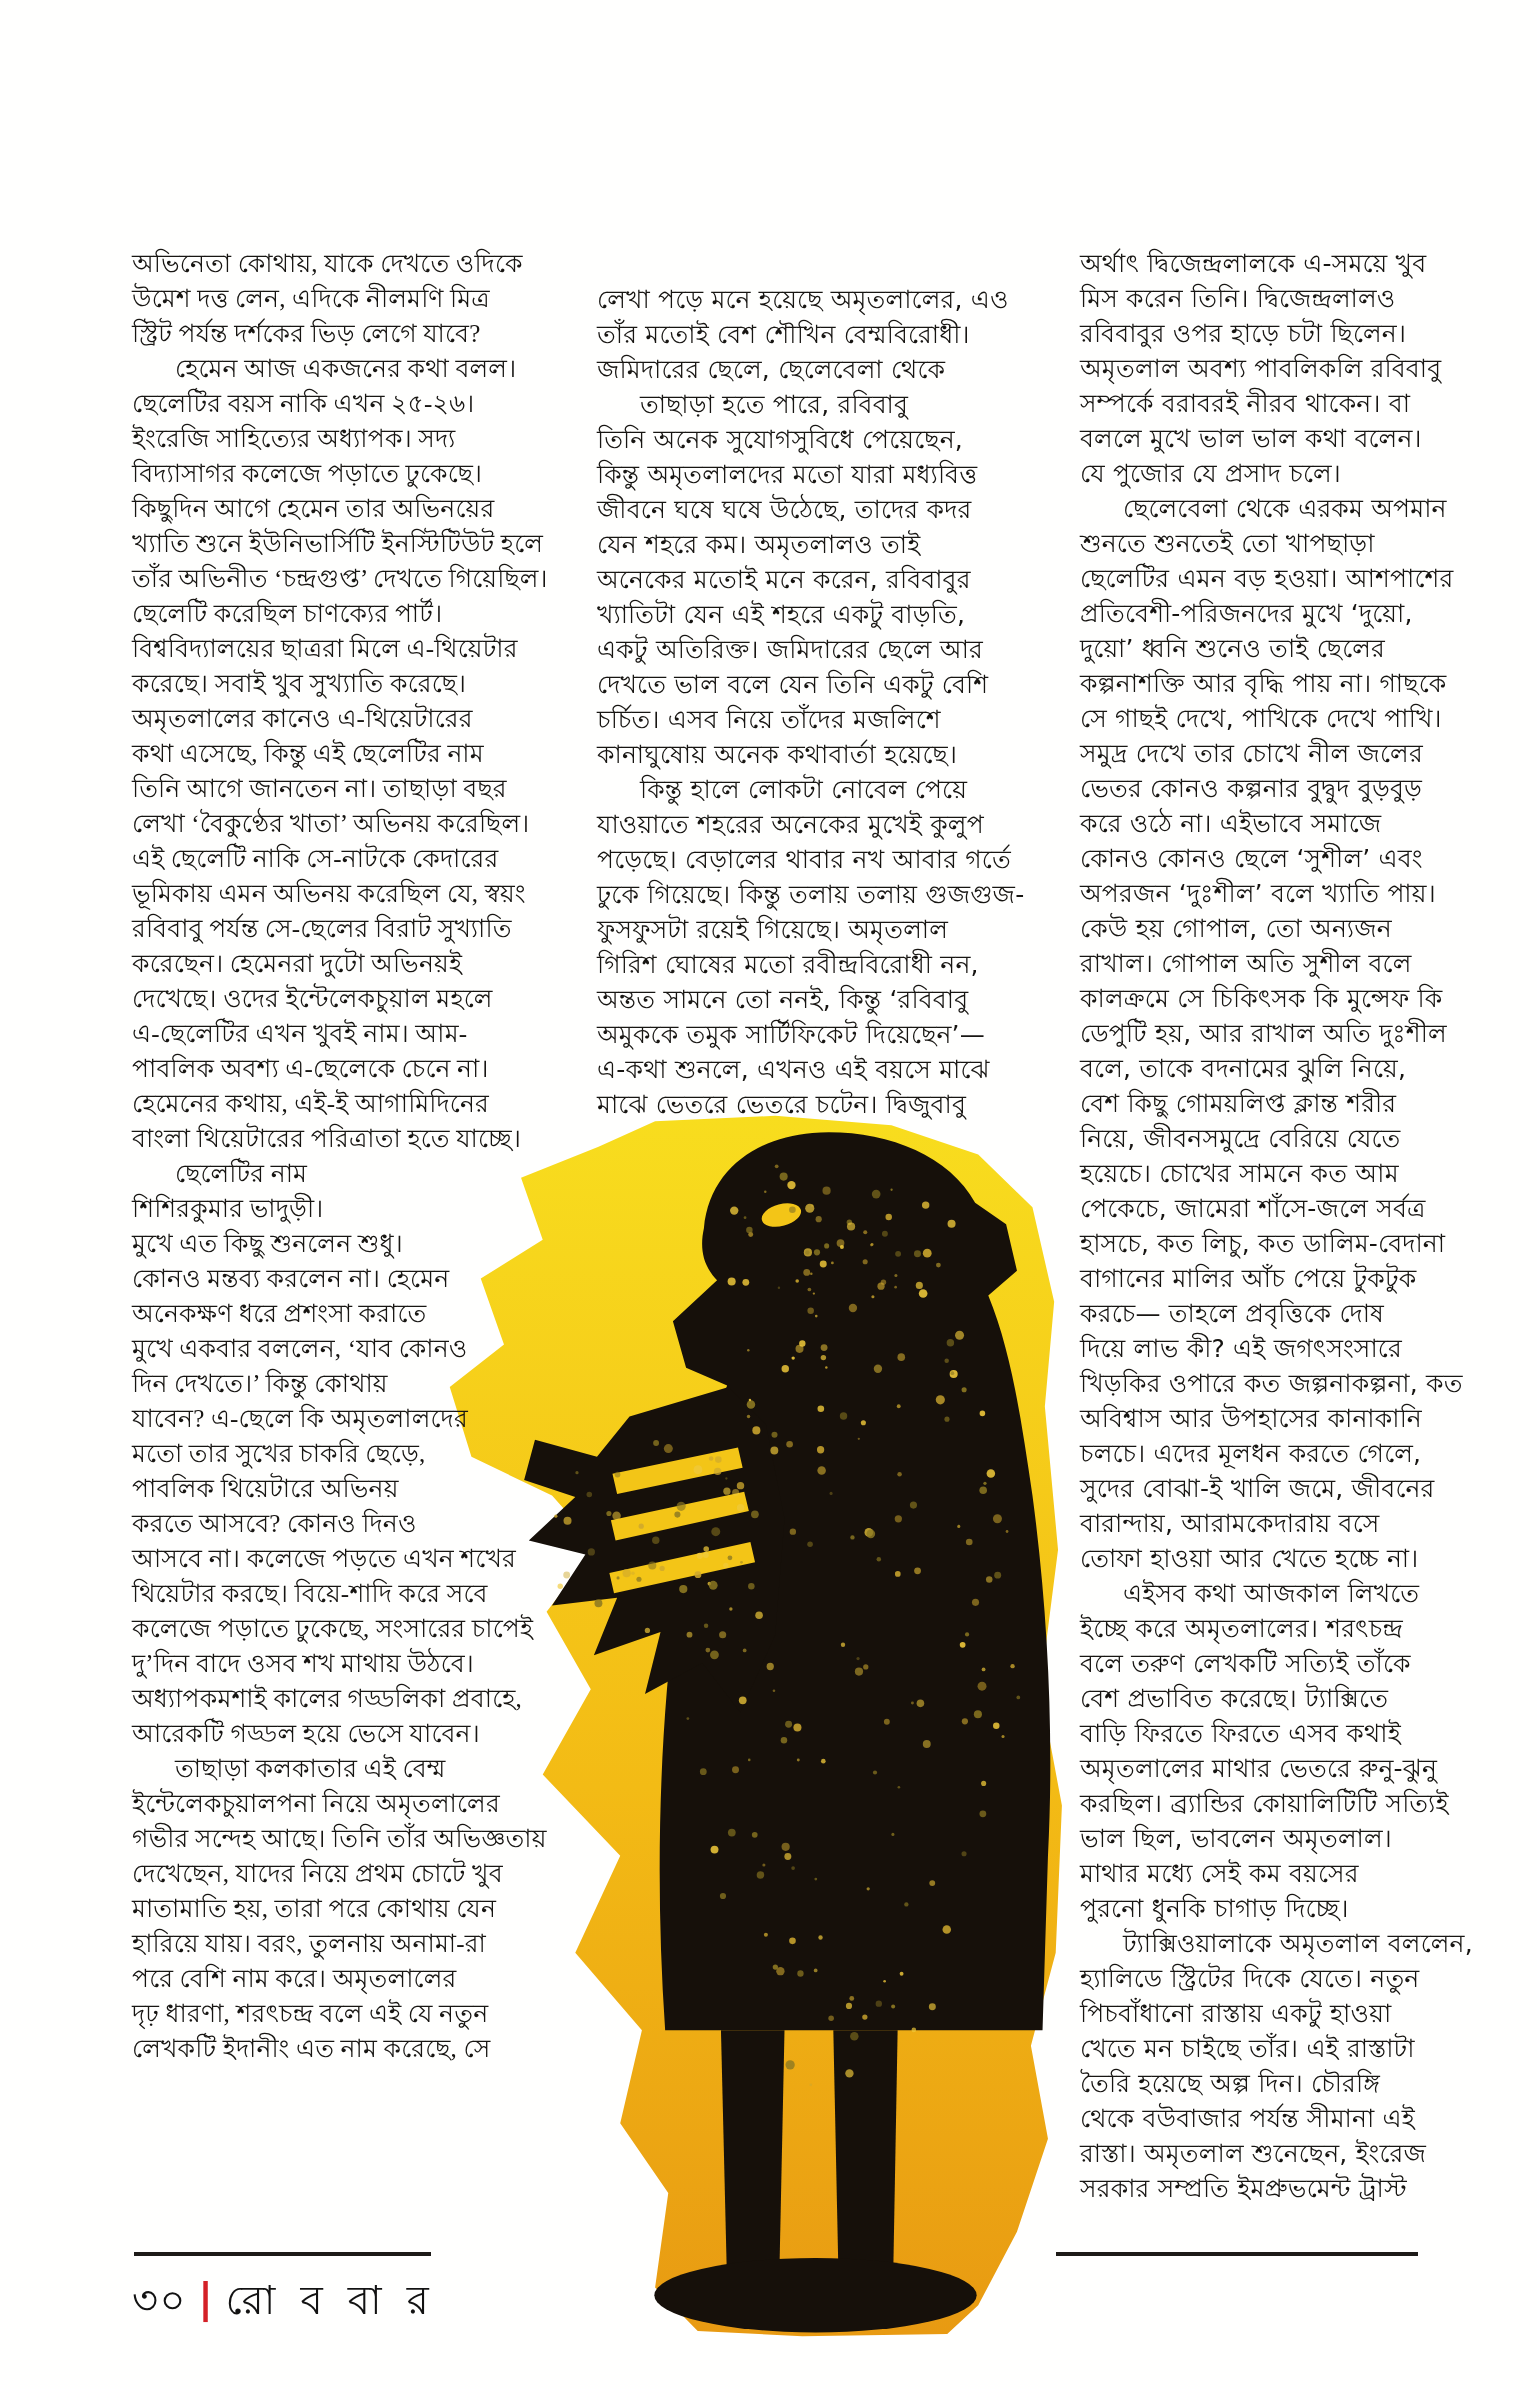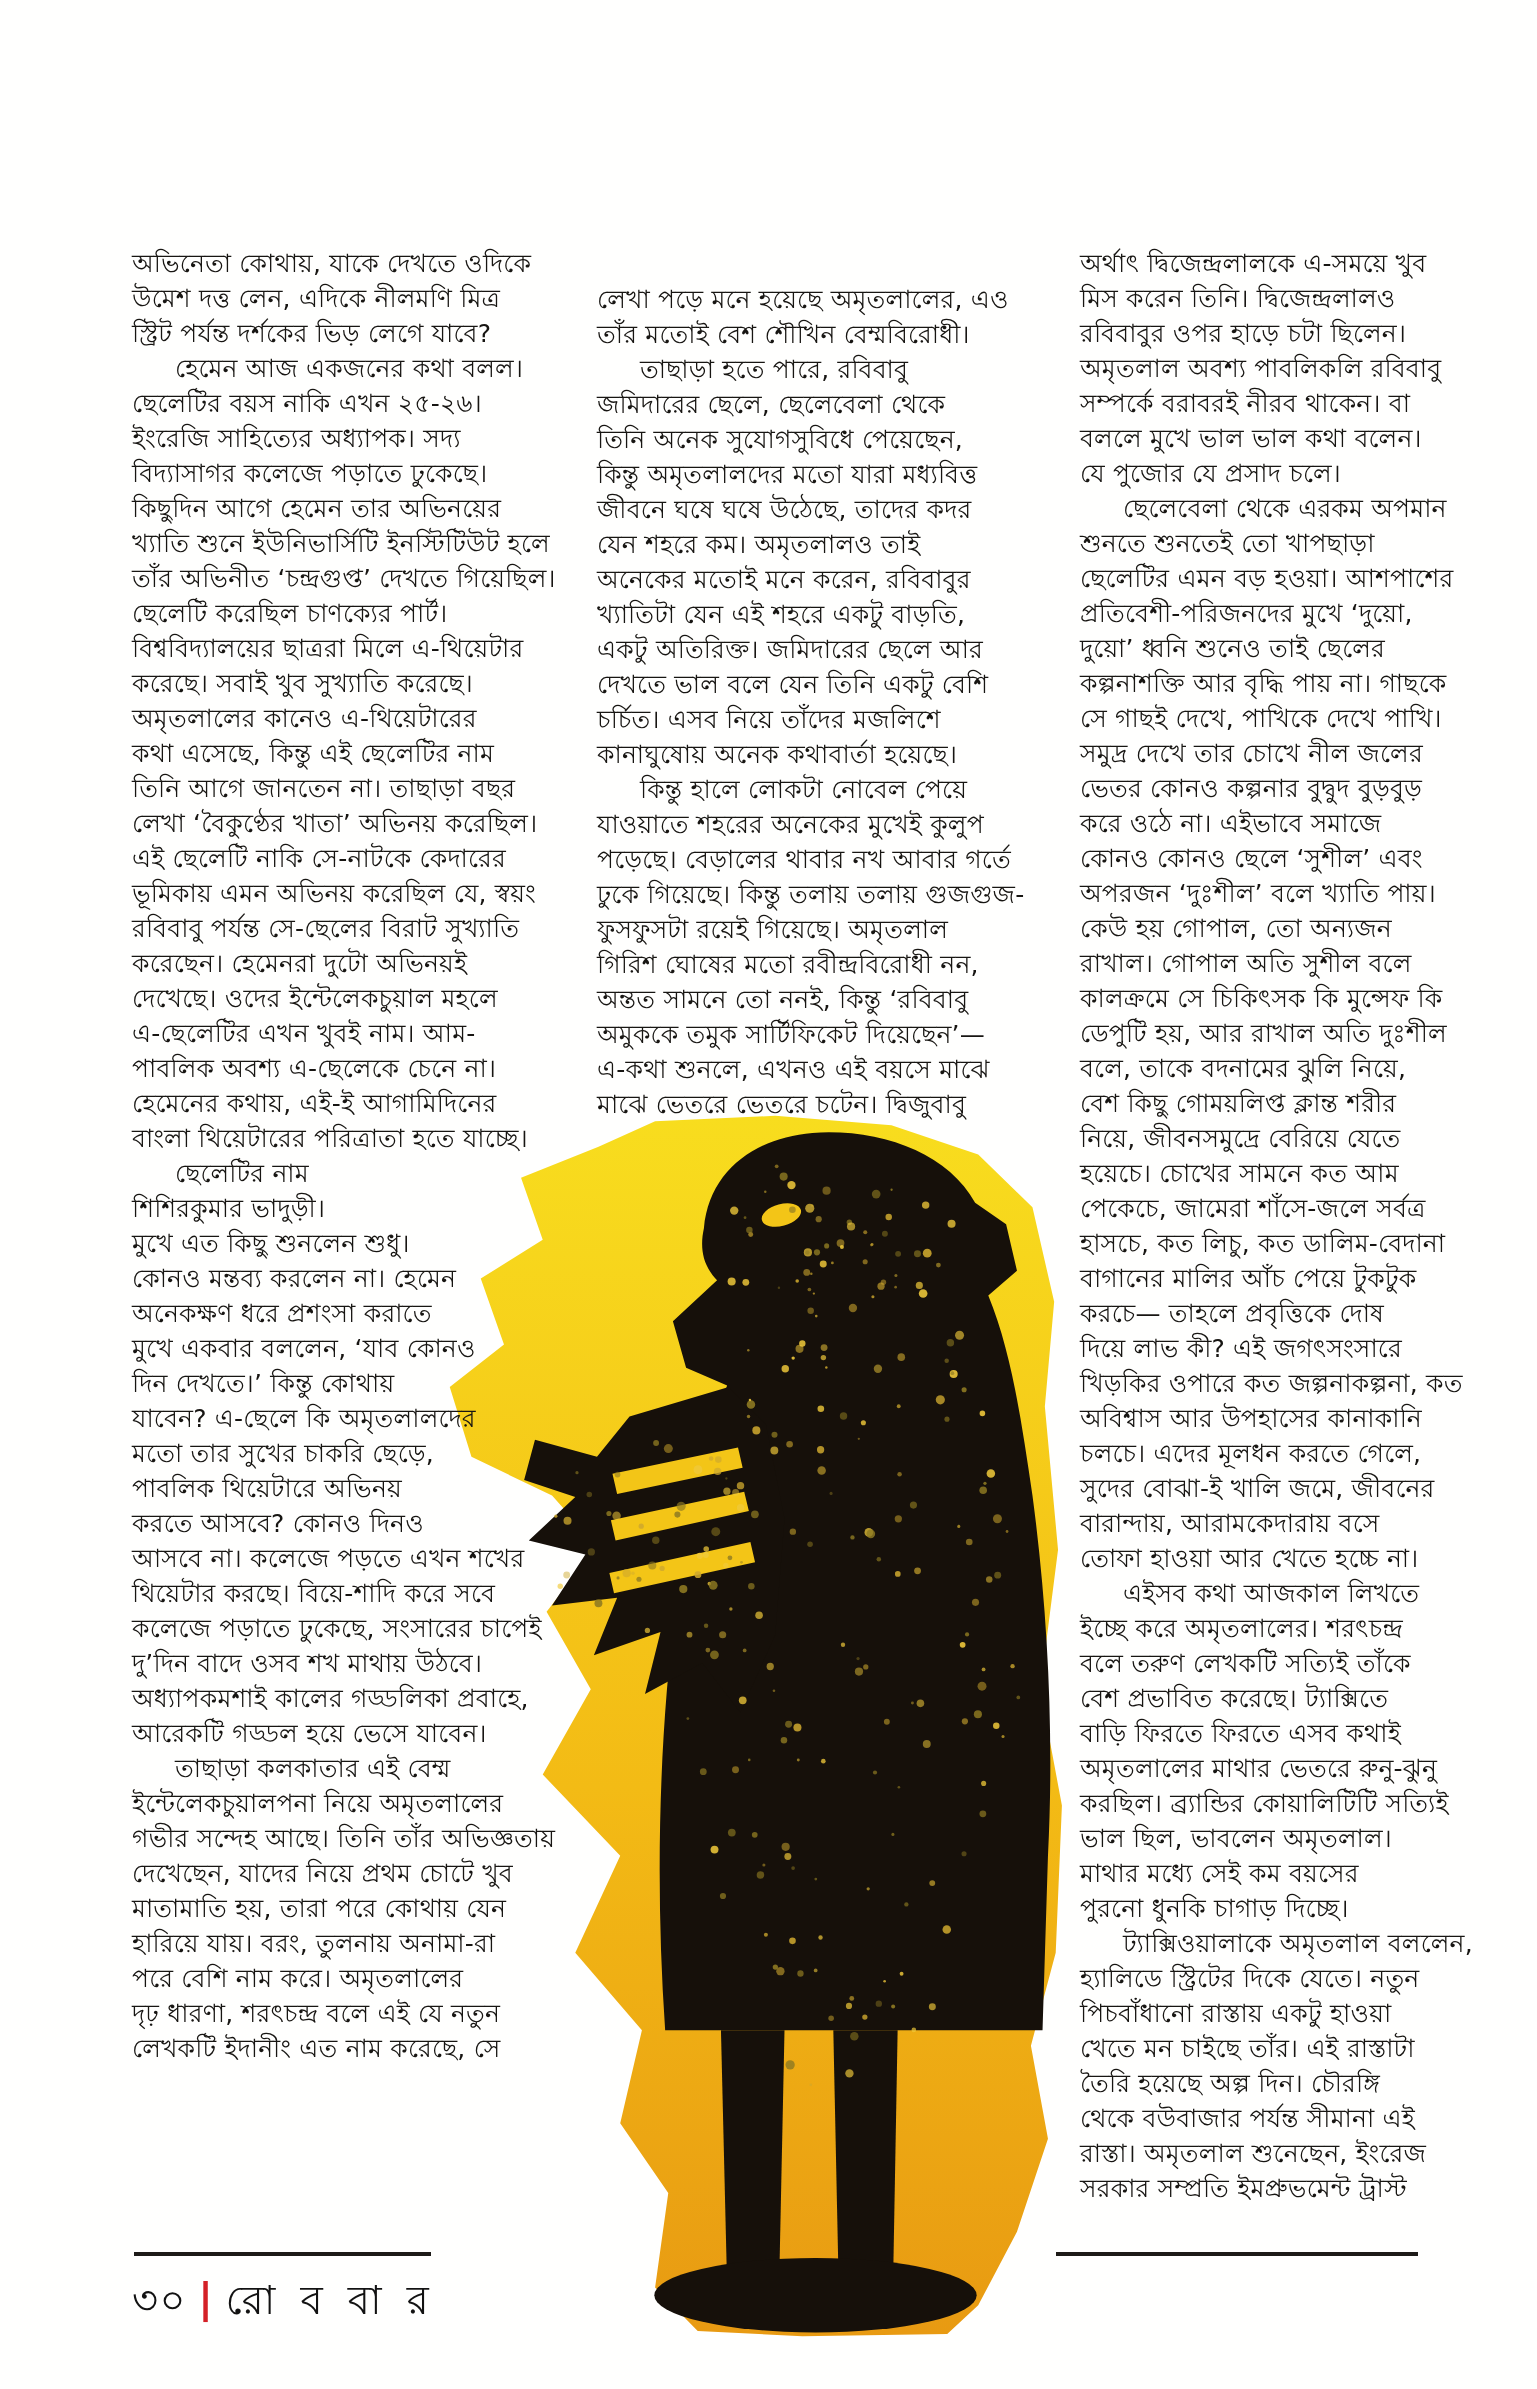--- a/index.html
+++ b/index.html
@@ -2,21 +2,21 @@
 <html style="font-size:12.4px"><head>
 <meta charset="utf-8">
 <style>
   html,body{margin:0;padding:0;background:#ffffff;}
   .page{position:relative;width:1538px;height:2389px;background:#fffffe;overflow:hidden;
         font-family:"DejaVu Sans","Liberation Sans",sans-serif;color:#171512;}
   .column{position:absolute;top:246px;width:434px;font-size:25px;line-height:35px;
           white-space:nowrap;letter-spacing:0.2px;}
   .column .line{height:35px;}
   .column .line.indent{padding-left:43px;}
-  .col-1{left:132px;}
+  .col-1{left:132px;font-family:Liberation Serif, serif;}
   .col-2{left:597px;margin-top:36px;}
   .col-3{left:1060px;margin-left:20px;}
   .illus{position:absolute;left:0;top:0;width:1538px;height:2389px;pointer-events:none;}
   .rule{position:absolute;top:2252px;height:3.9px;background:#1d1b18;}
   .rule.left{left:134px;width:297px;}
   .rule.right{left:1056px;width:362px;}
   .footer{position:absolute;left:132px;top:2269px;font-size:40px;letter-spacing:1.6px;
           display:flex;align-items:baseline;gap:11px;color:#121212;}
   .footer .sep{font-weight:700;transform:translateY(-1.6px);}
   .footer .mag{letter-spacing:6.2px;}
@@ -354,22 +354,22 @@
       <div class="line">দেখেছেন, যাদের নিয়ে প্রথম চোটে খুব</div>
       <div class="line">মাতামাতি হয়, তারা পরে কোথায় যেন</div>
       <div class="line">হারিয়ে যায়। বরং, তুলনায় অনামা-রা</div>
       <div class="line">পরে বেশি নাম করে। অমৃতলালের</div>
       <div class="line">দৃঢ় ধারণা, শরৎচন্দ্র বলে এই যে নতুন</div>
       <div class="line">লেখকটি ইদানীং এত নাম করেছে, সে</div>
     </div>
   <div class="column col-2">
       <div class="line">লেখা পড়ে মনে হয়েছে অমৃতলালের, এও</div>
       <div class="line">তাঁর মতোই বেশ শৌখিন বেম্মবিরোধী।</div>
+      <div class="line">জমিদারের ছেলে, ছেলেবেলা থেকে</div>
       <div class="line indent">তাছাড়া হতে পারে, রবিবাবু</div>
-      <div class="line">জমিদারের ছেলে, ছেলেবেলা থেকে</div>
       <div class="line">তিনি অনেক সুযোগসুবিধে পেয়েছেন,</div>
       <div class="line">কিন্তু অমৃতলালদের মতো যারা মধ্যবিত্ত</div>
       <div class="line">জীবনে ঘষে ঘষে উঠেছে, তাদের কদর</div>
       <div class="line">যেন শহরে কম। অমৃতলালও তাই</div>
       <div class="line">অনেকের মতোই মনে করেন, রবিবাবুর</div>
       <div class="line">খ্যাতিটা যেন এই শহরে একটু বাড়তি,</div>
       <div class="line">একটু অতিরিক্ত। জমিদারের ছেলে আর</div>
       <div class="line">দেখতে ভাল বলে যেন তিনি একটু বেশি</div>
       <div class="line">চর্চিত। এসব নিয়ে তাঁদের মজলিশে</div>
       <div class="line">কানাঘুষোয় অনেক কথাবার্তা হয়েছে।</div>

